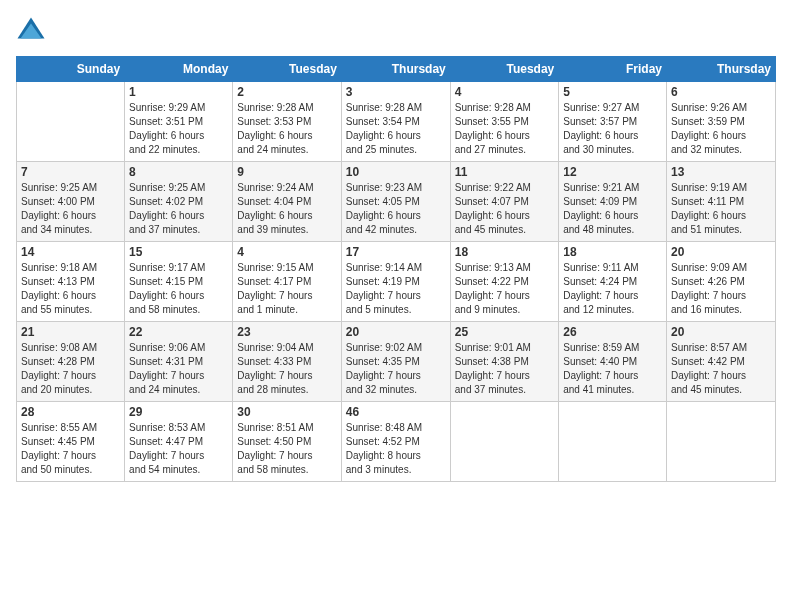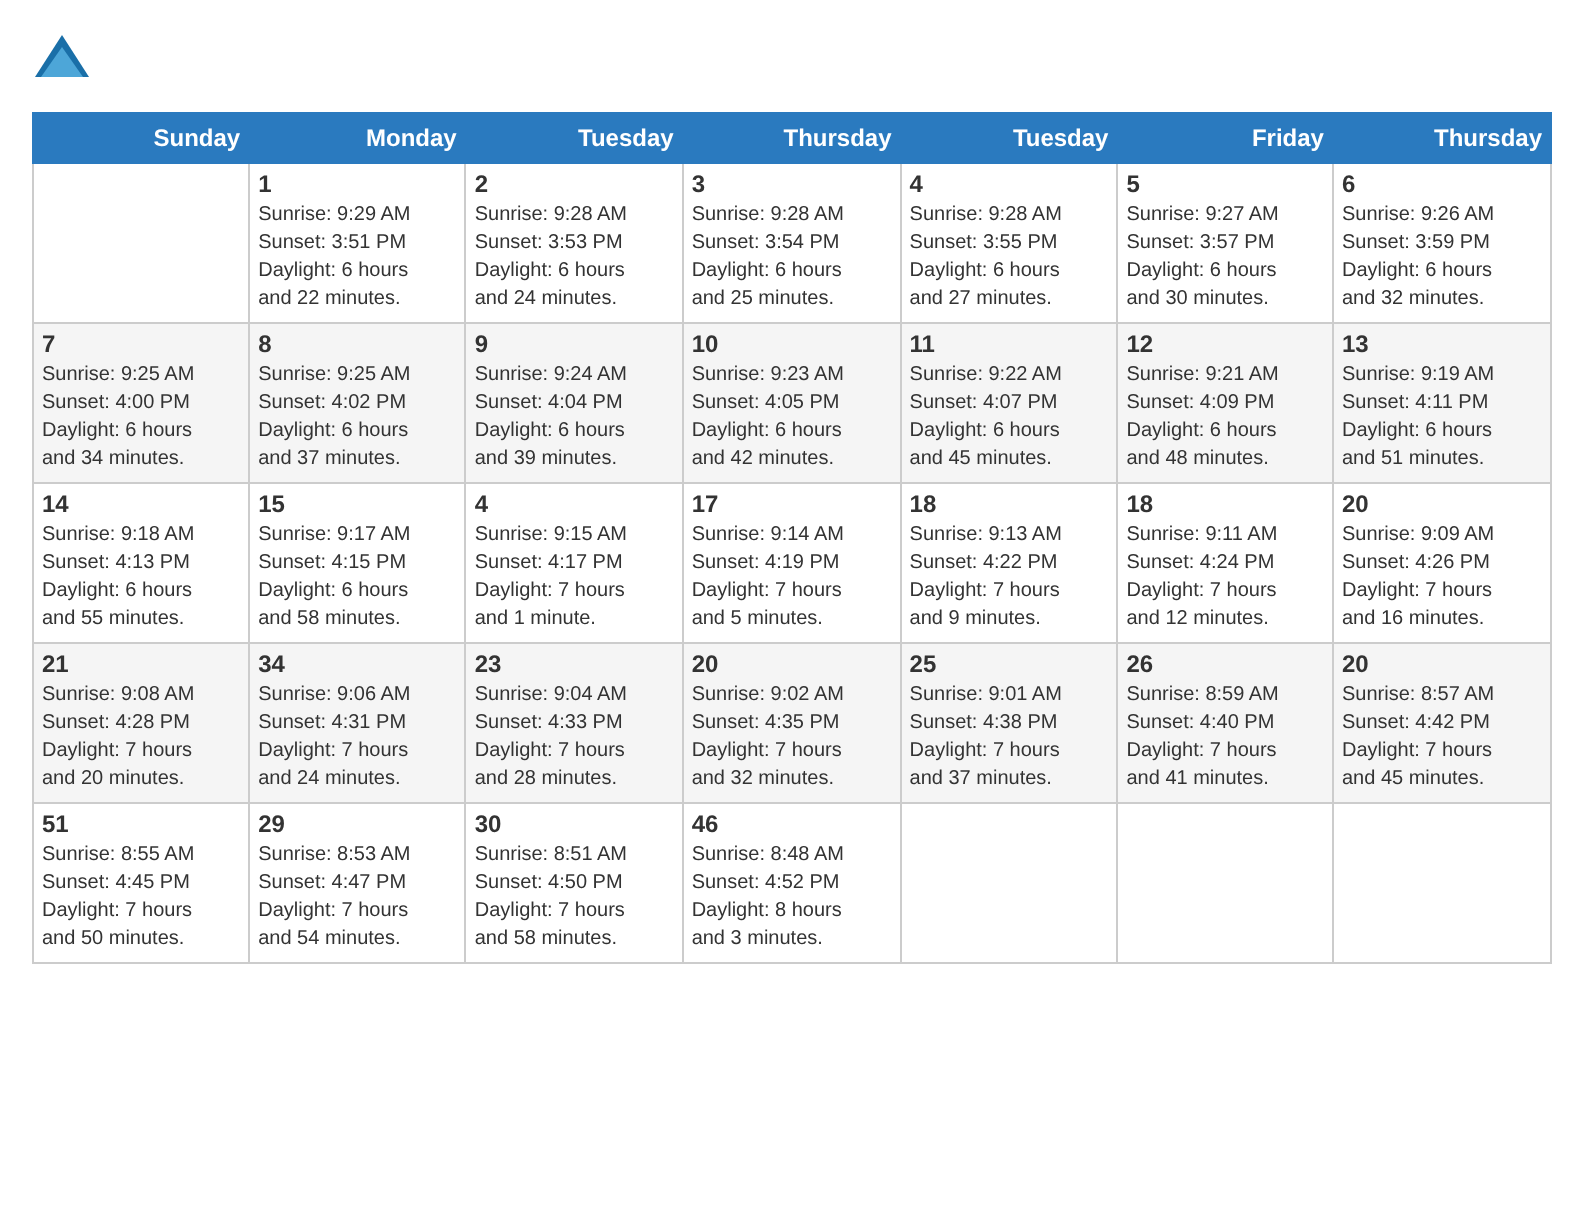--- a/index.html
+++ b/index.html
@@ -223,21 +223,21 @@
             <span class="day-num">20</span>
             <div class="day-info">Sunrise: 9:09 AM<br>Sunset: 4:26 PM<br>Daylight: 7 hours<br>and 16 minutes.</div>
           </td>
         </tr>
         <tr>
           <td>
             <span class="day-num">21</span>
             <div class="day-info">Sunrise: 9:08 AM<br>Sunset: 4:28 PM<br>Daylight: 7 hours<br>and 20 minutes.</div>
           </td>
           <td>
-            <span class="day-num">34</span>
+            <span class="day-num">22</span>
             <div class="day-info">Sunrise: 9:06 AM<br>Sunset: 4:31 PM<br>Daylight: 7 hours<br>and 24 minutes.</div>
           </td>
           <td>
             <span class="day-num">23</span>
             <div class="day-info">Sunrise: 9:04 AM<br>Sunset: 4:33 PM<br>Daylight: 7 hours<br>and 28 minutes.</div>
           </td>
           <td>
             <span class="day-num">20</span>
             <div class="day-info">Sunrise: 9:02 AM<br>Sunset: 4:35 PM<br>Daylight: 7 hours<br>and 32 minutes.</div>
           </td>
@@ -249,21 +249,21 @@
             <span class="day-num">26</span>
             <div class="day-info">Sunrise: 8:59 AM<br>Sunset: 4:40 PM<br>Daylight: 7 hours<br>and 41 minutes.</div>
           </td>
           <td>
             <span class="day-num">20</span>
             <div class="day-info">Sunrise: 8:57 AM<br>Sunset: 4:42 PM<br>Daylight: 7 hours<br>and 45 minutes.</div>
           </td>
         </tr>
         <tr>
           <td>
-            <span class="day-num">51</span>
+            <span class="day-num">28</span>
             <div class="day-info">Sunrise: 8:55 AM<br>Sunset: 4:45 PM<br>Daylight: 7 hours<br>and 50 minutes.</div>
           </td>
           <td>
             <span class="day-num">29</span>
             <div class="day-info">Sunrise: 8:53 AM<br>Sunset: 4:47 PM<br>Daylight: 7 hours<br>and 54 minutes.</div>
           </td>
           <td>
             <span class="day-num">30</span>
             <div class="day-info">Sunrise: 8:51 AM<br>Sunset: 4:50 PM<br>Daylight: 7 hours<br>and 58 minutes.</div>
           </td>

